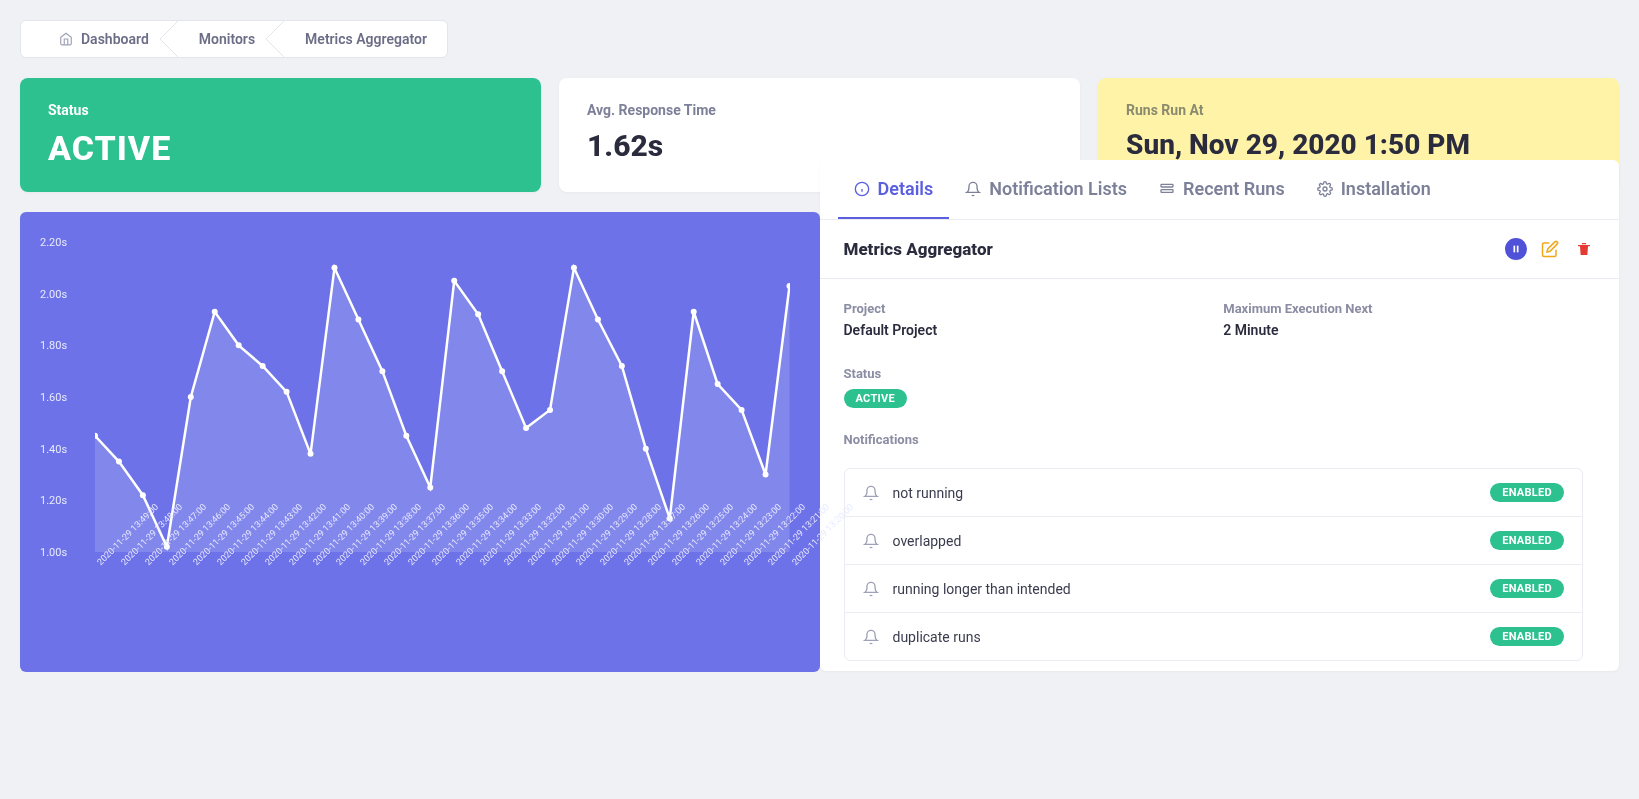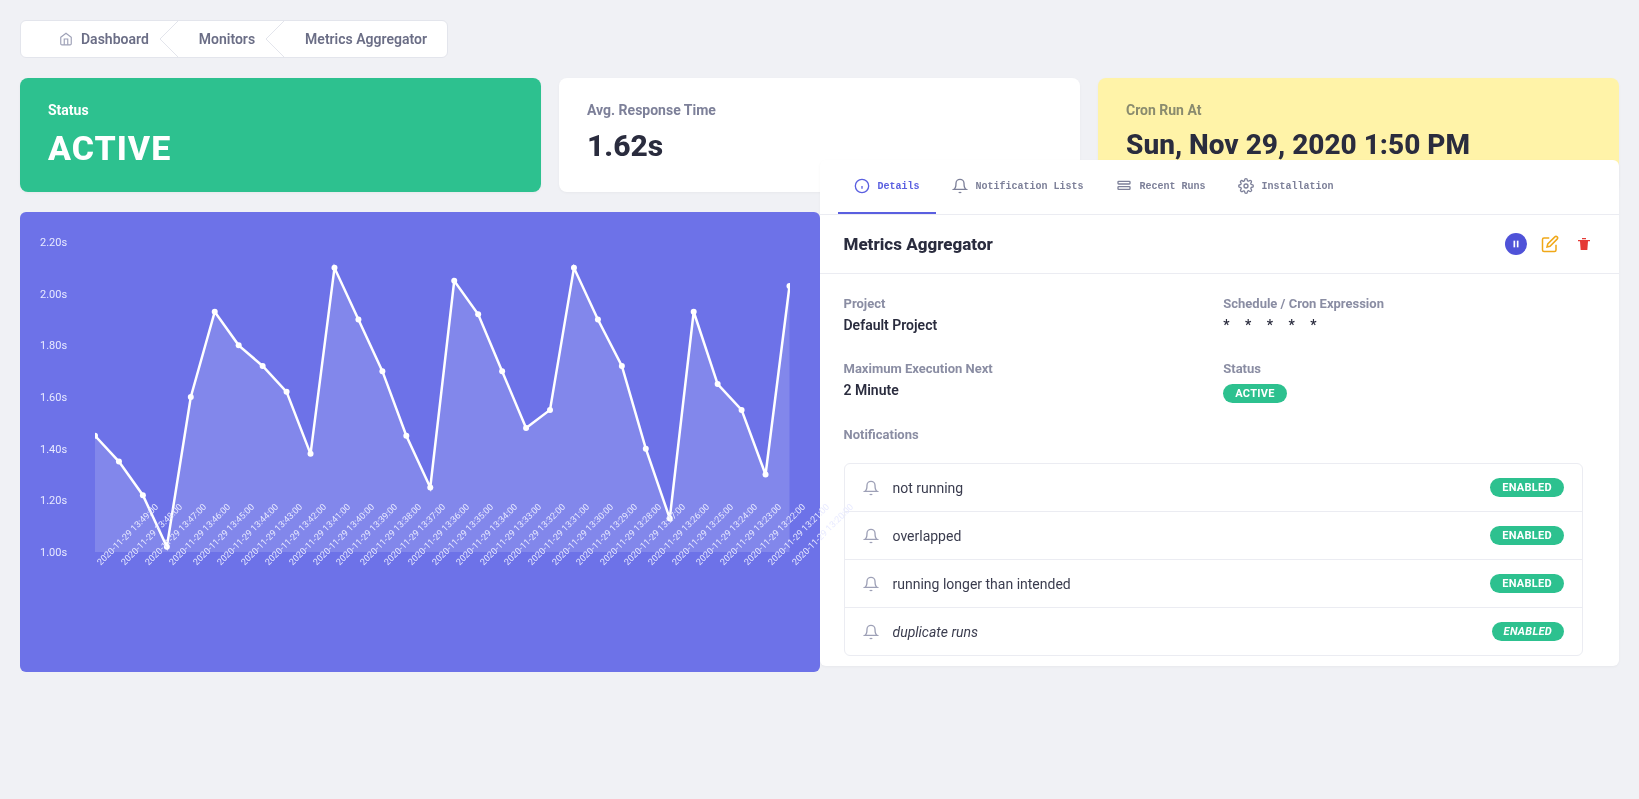--- a/index.html
+++ b/index.html
@@ -42,41 +42,41 @@
 .chart-svg { width: 100%; height: 100%; }
 .chart-line { fill: none; stroke: #fff; stroke-width: 2.5; }
 .chart-area-fill { fill: rgba(255,255,255,0.15); }
 .chart-dot { fill: #fff; }
 .x-labels { position: relative; margin-left: 55px; margin-right: 10px; height: 90px; }
 .x-tick { position: absolute; font-size: 9px; color: #e8eaff; transform: rotate(-45deg); transform-origin: top left; white-space: nowrap; top: 8px; }
 
 
 .panel { background: #fff; border-radius: 6px; box-shadow: 0 1px 3px rgba(0,0,0,0.04); margin-top: -52px; }
 .tabs { display: flex; border-bottom: 1px solid #ebecf2; padding: 0 18px; }
-.tab { display: flex; align-items: center; gap: 8px; padding: 18px 16px; font-size: 10px; font-weight: 600; color: #7d8099; cursor: pointer; border-bottom: 2px solid transparent; font-family: Liberation Mono, monospace; }
+.tab { display: flex; align-items: center; gap: 8px; padding: 18px 16px; font-size: 18px; font-weight: 600; color: #7d8099; cursor: pointer; border-bottom: 2px solid transparent; }
 .tab.active { color: #5a5fe0; border-bottom-color: #5a5fe0; }
 .tab svg { width: 16px; height: 16px; }
 
 .panel-header { display: flex; justify-content: space-between; align-items: center; padding: 18px 24px; border-bottom: 1px solid #ebecf2; }
 .panel-title { font-size: 17px; font-weight: 800; color: #2a2c3e; }
 .panel-actions { display: flex; gap: 12px; align-items: center; }
 .action-btn { width: 22px; height: 22px; display: flex; align-items: center; justify-content: center; cursor: pointer; border-radius: 50%; }
 .action-pause { background: #4f52d8; color: #fff; }
 
 .panel-body { padding: 22px 36px 10px 24px; }
 .detail-grid { display: grid; grid-template-columns: 1fr 1fr; gap: 28px 20px; margin-bottom: 24px; }
 .detail-label { font-size: 13px; font-weight: 700; color: #8a8da3; margin-bottom: 6px; }
 .detail-value { font-size: 14px; font-weight: 600; color: #2a2c3e; }
 .badge { display: inline-block; background: #2dc18f; color: #fff; font-size: 11px; font-weight: 700; padding: 3px 12px; border-radius: 12px; letter-spacing: 0.3px; }
 .cron-stars { letter-spacing: 6px; font-weight: 600; }
 
 .notif-section-label { font-size: 13px; font-weight: 700; color: #8a8da3; margin-bottom: 21px; }
 .notif-list { border: 1px solid #ebecf2; border-radius: 6px; }
 .notif-row { display: flex; align-items: center; justify-content: space-between; padding: 14px 18px; border-bottom: 1px solid #ebecf2; }
-.notif-row:last-child { border-bottom: none; font-style: italic; }
+.notif-row:last-child { border-bottom: none; }
 .notif-left { display: flex; align-items: center; gap: 14px; font-size: 14px; color: #3a3c4e; }
 .notif-left svg { color: #9ea1b7; }
 </style>
 </head>
 <body>
 
 
 
 
 <div class="breadcrumb">
@@ -99,21 +99,21 @@
 <div class="cards">
   <div class="card card-status">
     <div class="card-label">Status</div>
     <div class="card-value">ACTIVE</div>
   </div>
   <div class="card card-white">
     <div class="card-label">Avg. Response Time</div>
     <div class="card-value">1.62s</div>
   </div>
   <div class="card card-yellow">
-    <div class="card-label">Cron Run At</div>
+    <div class="card-label">Runs Run At</div>
     <div class="card-value">Sun, Nov 29, 2020 1:50 PM</div>
   </div>
 </div>
 
 
 <div class="main">
 
   <div class="chart-wrap">
     <div class="chart-area" id="chart-area">
       
@@ -241,24 +241,20 @@
       </div>
     </div>
 
     <div class="panel-body">
       <div class="detail-grid">
         <div>
           <div class="detail-label">Project</div>
           <div class="detail-value">Default Project</div>
         </div>
         <div>
-          <div class="detail-label">Schedule / Cron Expression</div>
-          <div class="detail-value cron-stars">* * * * *</div>
-        </div>
-        <div>
           <div class="detail-label">Maximum Execution Next</div>
           <div class="detail-value">2 Minute</div>
         </div>
         <div>
           <div class="detail-label">Status</div>
           <div><span class="badge">ACTIVE</span></div>
         </div>
       </div>
 
       <div class="notif-section-label">Notifications</div>

